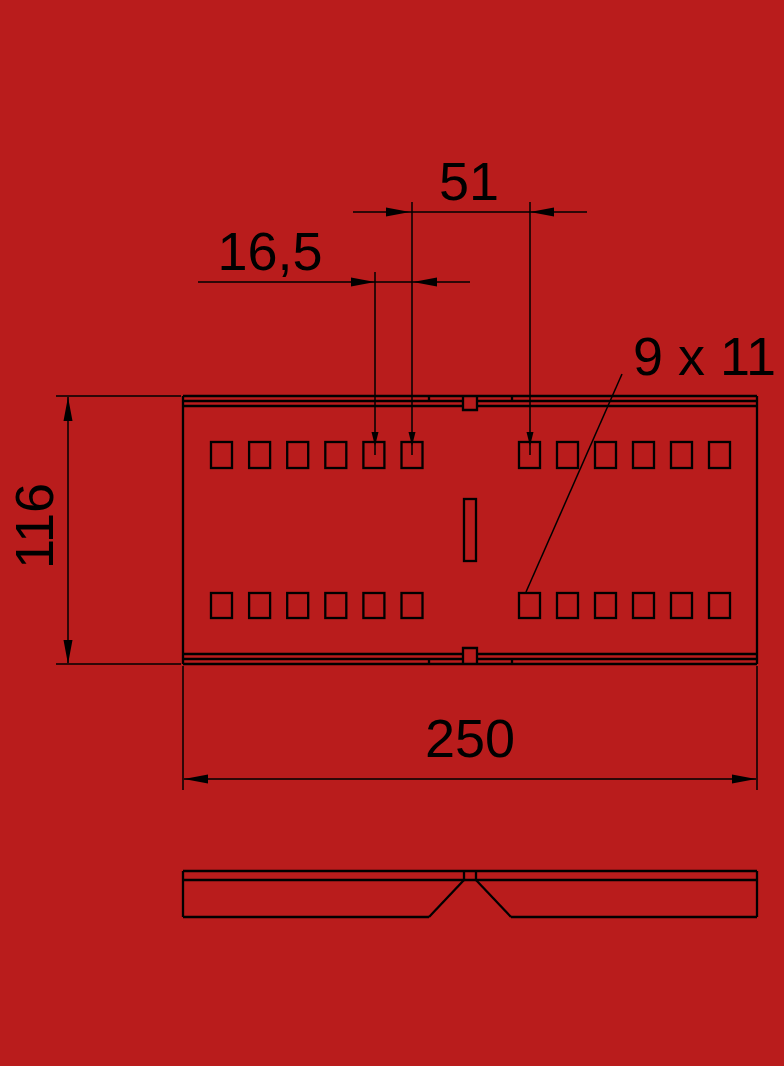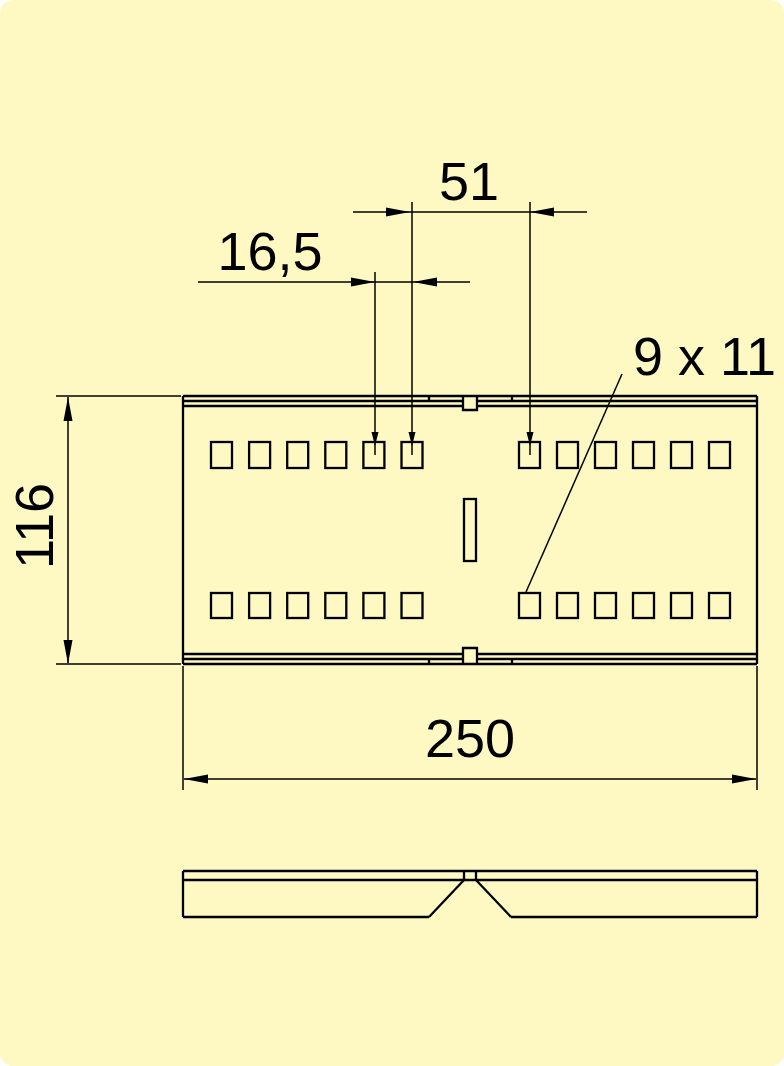--- a/index.html
+++ b/index.html
@@ -7,22 +7,21 @@
     padding: 0;
     background: #ffffff;
     width: 784px;
     height: 1066px;
     overflow: hidden;
   }
   .drawing-stage {
     position: relative;
     width: 784px;
     height: 1066px;
-    background: #fef9c3;
-    border-radius: 13px;
+    background: #b91c1c;
   }
   svg { display: block; }
   .outline {
     stroke: #000000;
     stroke-width: 2.3;
     fill: none;
     stroke-linecap: butt;
   }
   .dimline {
     stroke: #000000;

